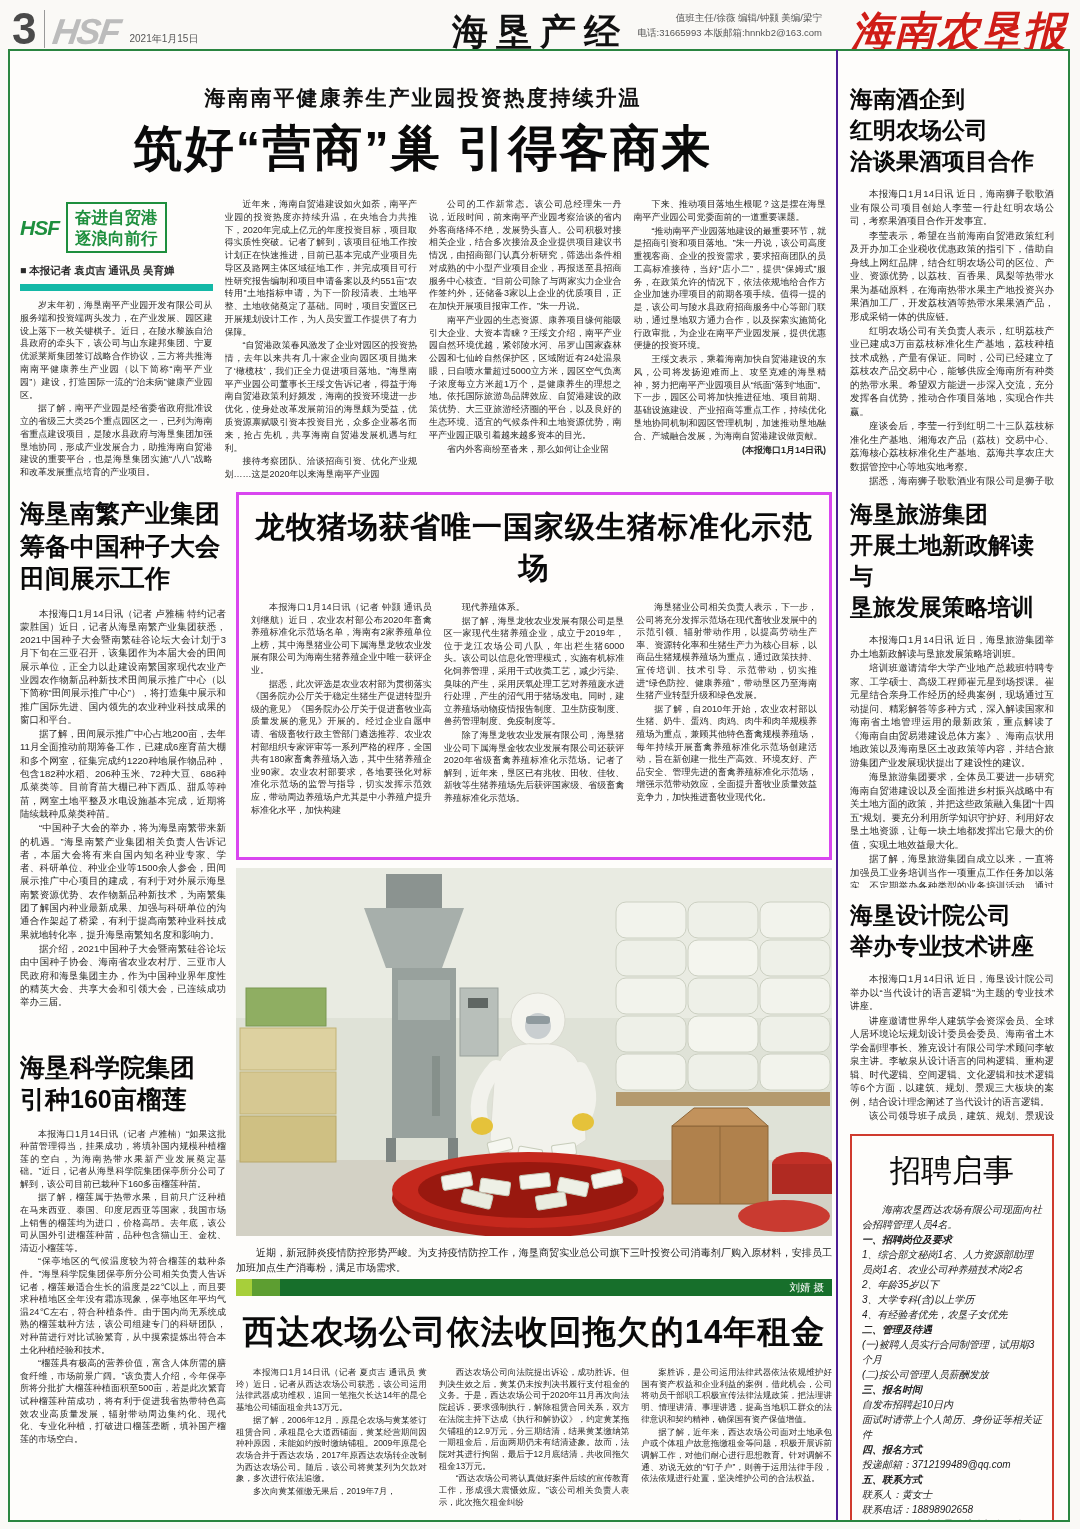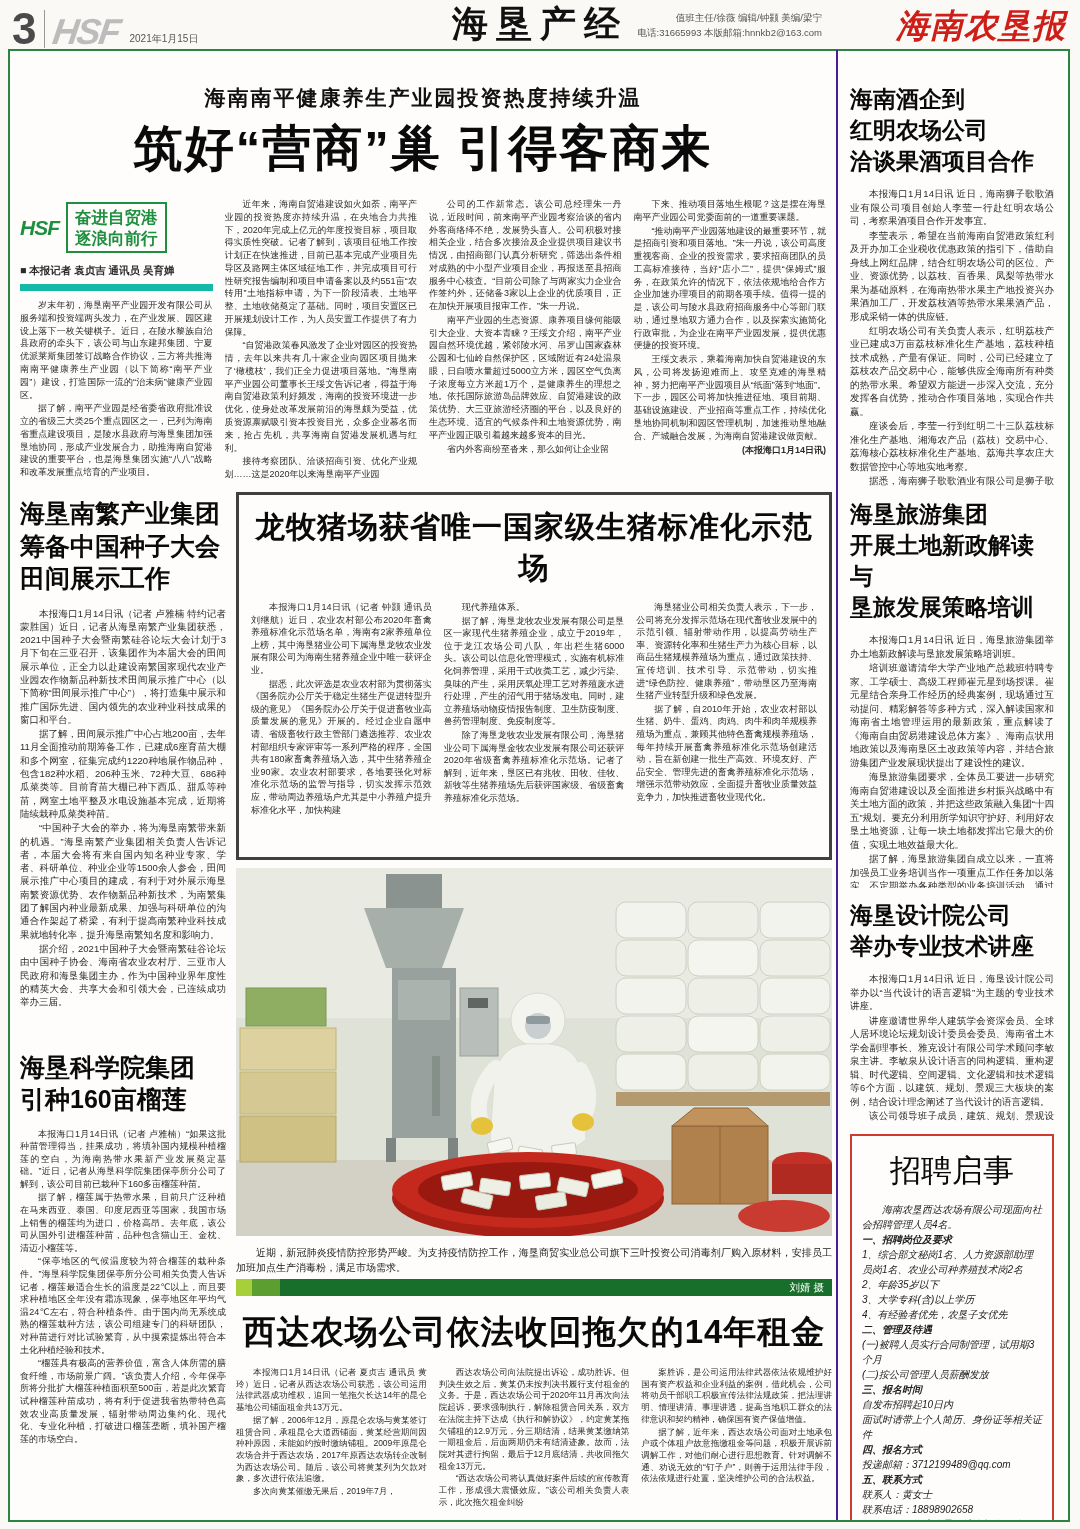--- a/index.html
+++ b/index.html
@@ -5,23 +5,23 @@
   html,body{margin:0;padding:0;}
   body{width:1080px;height:1529px;background:#faf9f6;font-family:"Liberation Sans","DejaVu Sans",sans-serif;color:#222;position:relative;overflow:hidden;}
   .page{position:relative;width:1080px;height:1529px;}
 
   
   header{position:absolute;top:0;left:0;width:1080px;height:52px;display:flex;align-items:flex-end;}
   .pnum{font-size:44px;font-weight:900;color:#4a4a4a;line-height:46px;margin-left:12px;}
   .pnum-div{width:1px;height:38px;background:#999;margin:0 8px 4px 8px;}
   .hsf{font-size:36px;font-weight:900;font-style:italic;color:#bcbcbc;letter-spacing:-2px;transform:skewX(-8deg);line-height:40px;}
   .hdate{font-size:10px;color:#555;margin:0 0 6px 10px;}
-  .stitle{position:absolute;left:50%;top:0;transform:translateX(-50%);font-size:36px;font-weight:900;letter-spacing:8px;color:#111;}
+  .stitle{position:absolute;left:50%;top:8px;transform:translateX(-50%);font-size:36px;font-weight:900;letter-spacing:8px;color:#111;}
   .hright{position:absolute;right:258px;top:10px;text-align:right;font-size:9.5px;color:#555;line-height:1.6;}
-  .masthead{position:absolute;right:14px;top:4px;font-size:33px;font-weight:900;font-style:italic;color:#cf1d17;font-family:"Liberation Serif","DejaVu Serif",serif;letter-spacing:1px;}
+  .masthead{position:absolute;right:14px;top:4px;font-size:42px;font-weight:900;font-style:italic;color:#cf1d17;font-family:"Liberation Serif","DejaVu Serif",serif;letter-spacing:1px;}
 
   
   .frame{position:absolute;top:49px;left:8px;width:1062px;height:1473px;border:2px solid #2a8540;box-sizing:border-box;background:#fefdfb;}
 
   
   .article p{margin:0 0 1px 0;text-indent:2em;text-align:justify;}
   .article p.end{text-align:right;font-weight:700;text-indent:0;}
   .cols{display:flex;gap:12px;}
   .col{flex:1;overflow:hidden;}
   .tlines p{margin:0;text-indent:0;}
@@ -39,21 +39,21 @@
 
   
   .leftcol{position:absolute;left:20px;top:497px;width:206px;height:1018px;overflow:hidden;}
   .side-title{font-size:25px;font-weight:900;line-height:1.3;color:#0a0a0a;margin-bottom:12px;}
   .side-body{font-size:9.5px;line-height:1.4;color:#2b2b2b;overflow:hidden;}
   .seed-body{height:430px;margin-bottom:14px;}
   .durian-body{height:355px;font-size:9px;}
 
   
   .middle{position:absolute;left:236px;top:492px;width:596px;}
-  .red-box{border:3px solid #404040;padding:10px 12px 8px 12px;box-sizing:border-box;background:#fffdfb;}
+  .red-box{border:3px solid #d946ef;padding:10px 12px 8px 12px;box-sizing:border-box;background:#fffdfb;}
   .red-box h2{font-size:30px;font-weight:900;text-align:center;margin:2px 0 12px 0;letter-spacing:1px;color:#0a0a0a;}
   .red-box .col{font-size:9px;line-height:1.4;height:248px;color:#2b2b2b;}
   .photo-fig{margin:8px 0 0 0;}
   .caption{font-size:10px;line-height:1.45;color:#222;margin-top:6px;}
   .caption p{margin:0;text-indent:2em;text-align:justify;}
   .credit-bar{margin-top:4px;height:17px;background:linear-gradient(90deg,#a7cf3a 0 16px,#5d9e31 16px 44px,#176f2b 44px 100%);display:flex;justify-content:flex-end;align-items:center;color:#fff;font-size:10.5px;padding-right:8px;box-sizing:border-box;}
   .rent h2{font-size:33px;font-weight:900;text-align:center;letter-spacing:1px;margin:14px 0 12px 0;color:#0a0a0a;}
   .rent .col{font-size:8.5px;line-height:1.38;height:158px;color:#2b2b2b;}
 
   

